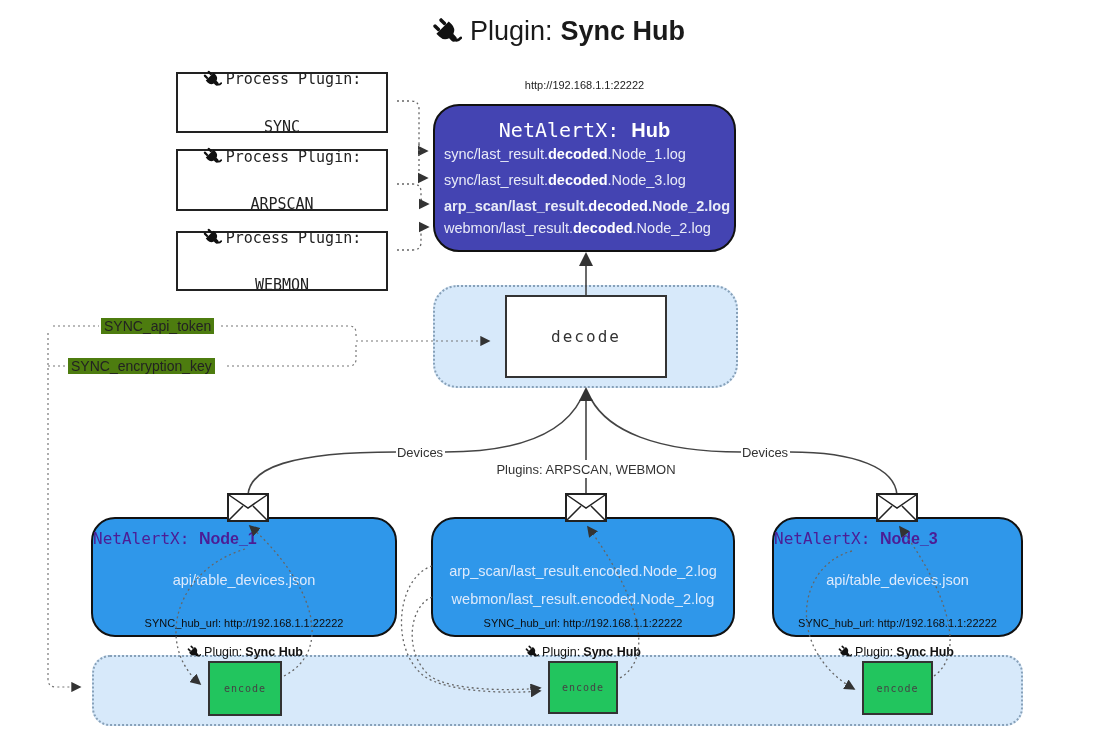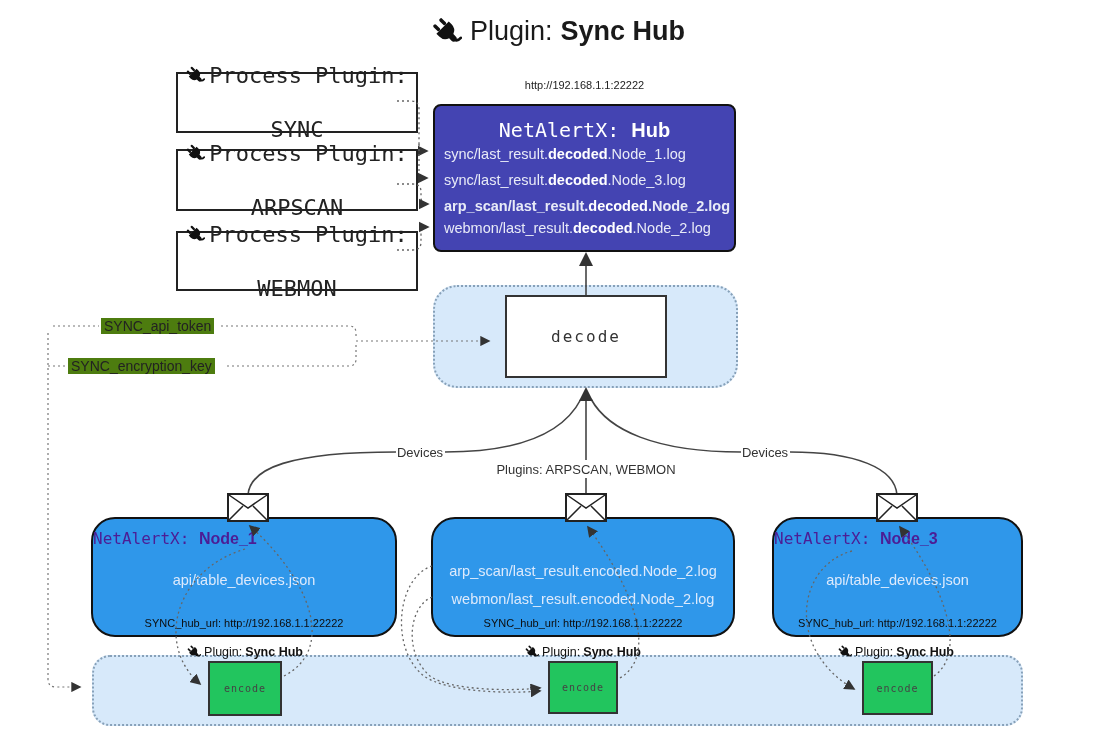--- a/index.html
+++ b/index.html
@@ -7,28 +7,28 @@
          font-family:"Liberation Sans",sans-serif;color:#1a1a1a;}
   .abs{position:absolute;}
   .mono{font-family:"DejaVu Sans Mono",monospace;}
 
   
   .title{left:0;top:16px;width:100%;display:flex;justify-content:center;align-items:center;gap:8px;
          font-size:27px;color:#1a1a1a;}
   .title .bold{font-weight:bold;}
 
   
-  .pbox{left:176px;width:242px;background:#fff;border:2px solid #222;box-sizing:border-box;
+  .pbox{left:176px;width:212px;background:#fff;border:2px solid #222;box-sizing:border-box;
         display:flex;flex-direction:column;justify-content:center;align-items:center;
-        font-size:22px;color:#222;gap:29px;}
+        font-size:15px;color:#222;gap:29px;}
   .pbox .l1{display:flex;align-items:center;gap:4px;}
 
   
   .hub{left:433px;top:104px;width:303px;height:148px;background:#4444b2;border:2px solid #111;
-       border-radius:8px;box-sizing:border-box;}
+       border-radius:26px;box-sizing:border-box;}
   .huburl{left:433px;top:79px;width:303px;text-align:center;font-size:11px;color:#222;}
   .hubtitle{left:0;top:12px;width:100%;text-align:center;font-size:20px;color:#fff;}
   .hubtitle .bold{font-family:"Liberation Sans",sans-serif;font-weight:bold;}
   .hubrow{left:9px;width:292px;height:18px;font-size:14.5px;color:#e8ebf7;white-space:nowrap;}
   .hubrow b{color:#fff;}
 
   
   .panel{background:#d7e9fa;border:2px dotted #87a1b9;box-sizing:border-box;}
   .decodewrap{left:433px;top:285px;width:305px;height:103px;border-radius:24px;}
   .decodebox{left:505px;top:295px;width:162px;height:83px;background:#fff;border:2px solid #333;

